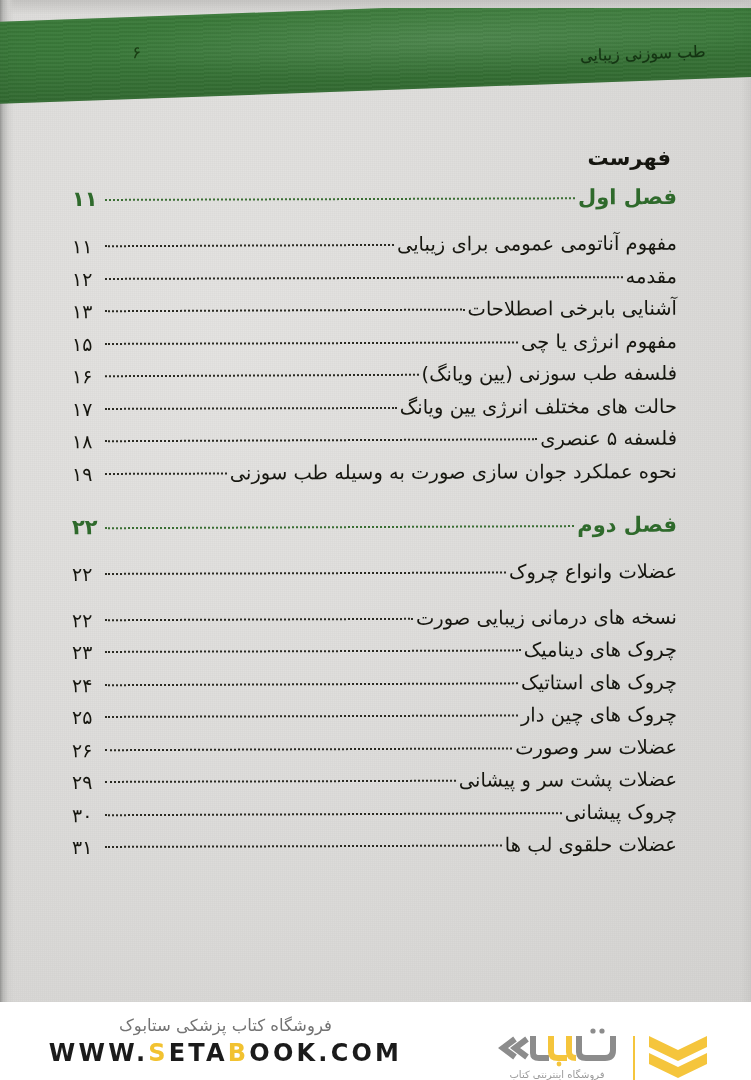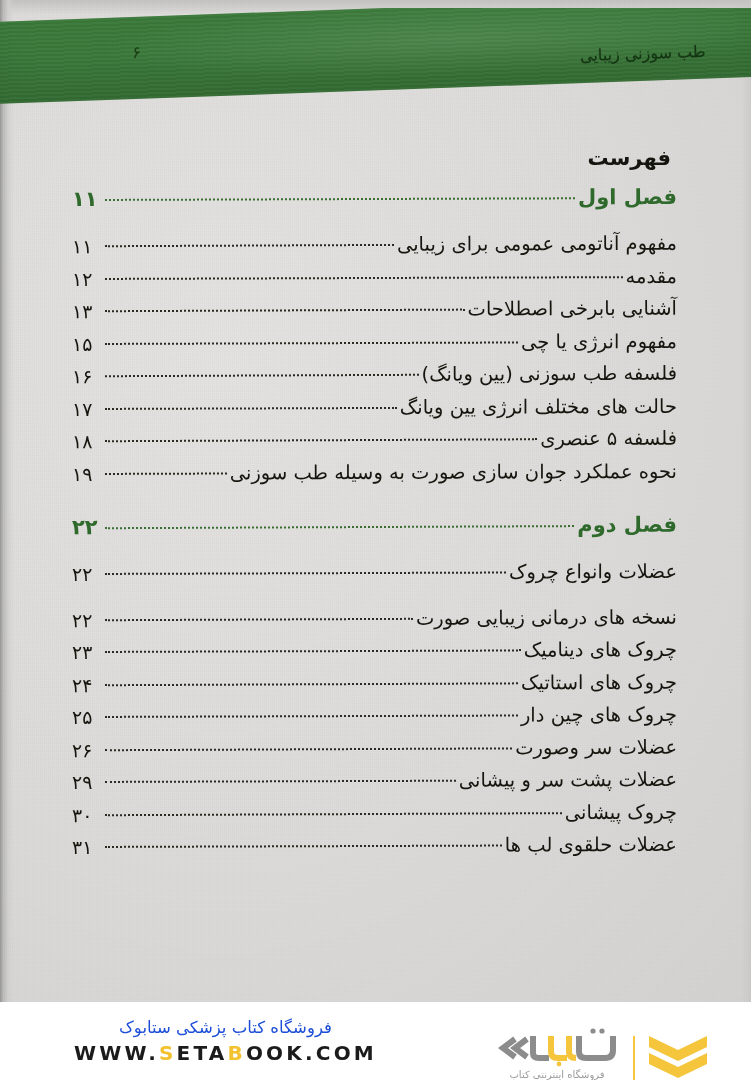--- a/index.html
+++ b/index.html
@@ -178,25 +178,25 @@
   .logo-sub{
     font-size:10px;color:#9a9a9a;letter-spacing:.5px;white-space:nowrap;
   }
   .footer-right{
     flex:1 1 auto;height:78px;
     display:flex;flex-direction:column;align-items:center;justify-content:center;
     gap:4px;
     direction:rtl;
   }
   .footer-fa{
-    font-size:16.5px;color:#1d4ed8;white-space:nowrap;letter-spacing:.2px;
+    font-size:16.5px;color:#737373;white-space:nowrap;letter-spacing:.2px;
   }
   .footer-url{
     direction:ltr;
-    font-size:20px;font-weight:bold;color:#1b1b1b;
+    font-size:24px;font-weight:bold;color:#1b1b1b;
     letter-spacing:3.2px;white-space:nowrap;
   }
   .footer-url .hl{color:#f2c230;}
 </style>
 </head>
 <body>
 
 <div class="page">
 
   <div class="top-strip"></div>

